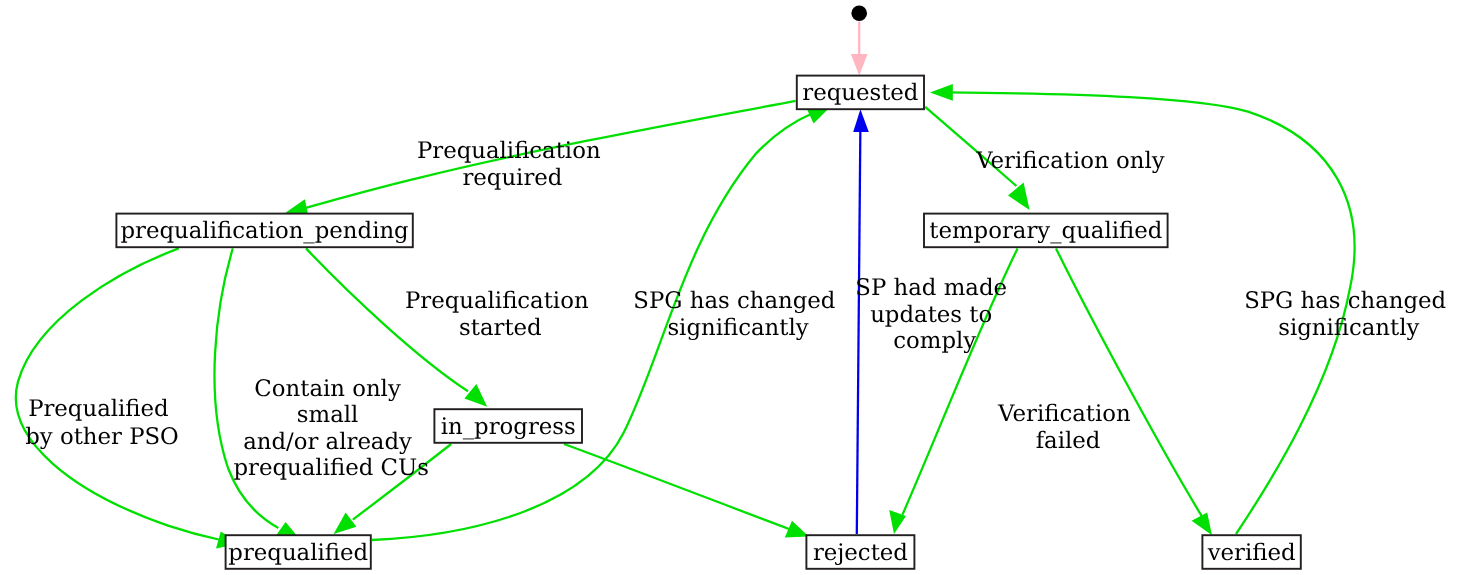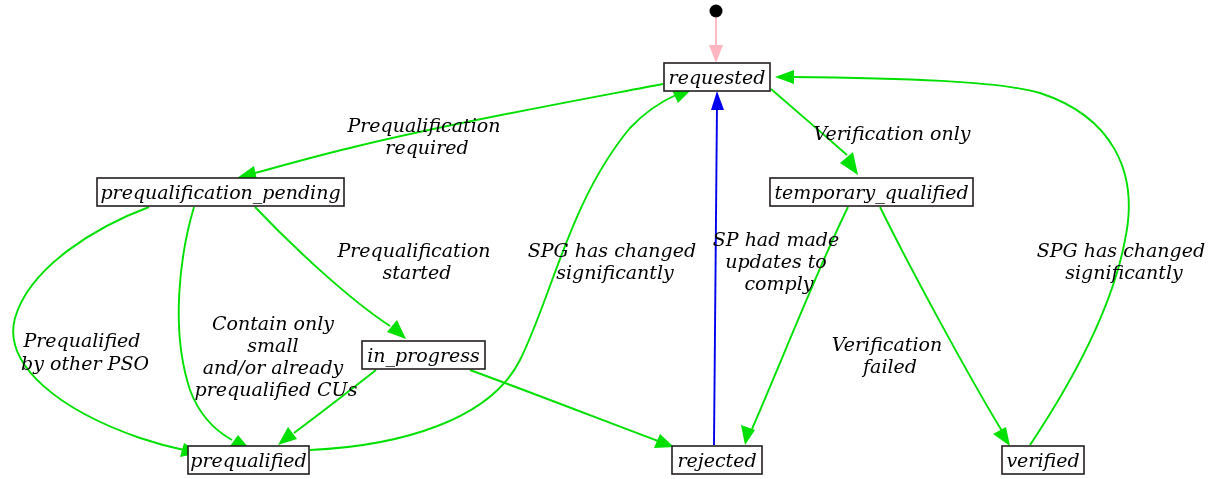--- a/index.html
+++ b/index.html
@@ -7,21 +7,20 @@
     padding: 0;
     background: #ffffff;
   }
   #canvas {
     position: relative;
     width: 1219px;
     height: 479px;
     background: #ffffff;
     overflow: hidden;
     font-family: "DejaVu Serif", "Liberation Serif", serif;
-    font-style: italic;
   }
   svg#graph {
     position: absolute;
     top: 0;
     left: 0;
     width: 1219px;
     height: 479px;
   }
   .node-box {
     fill: #ffffff;

